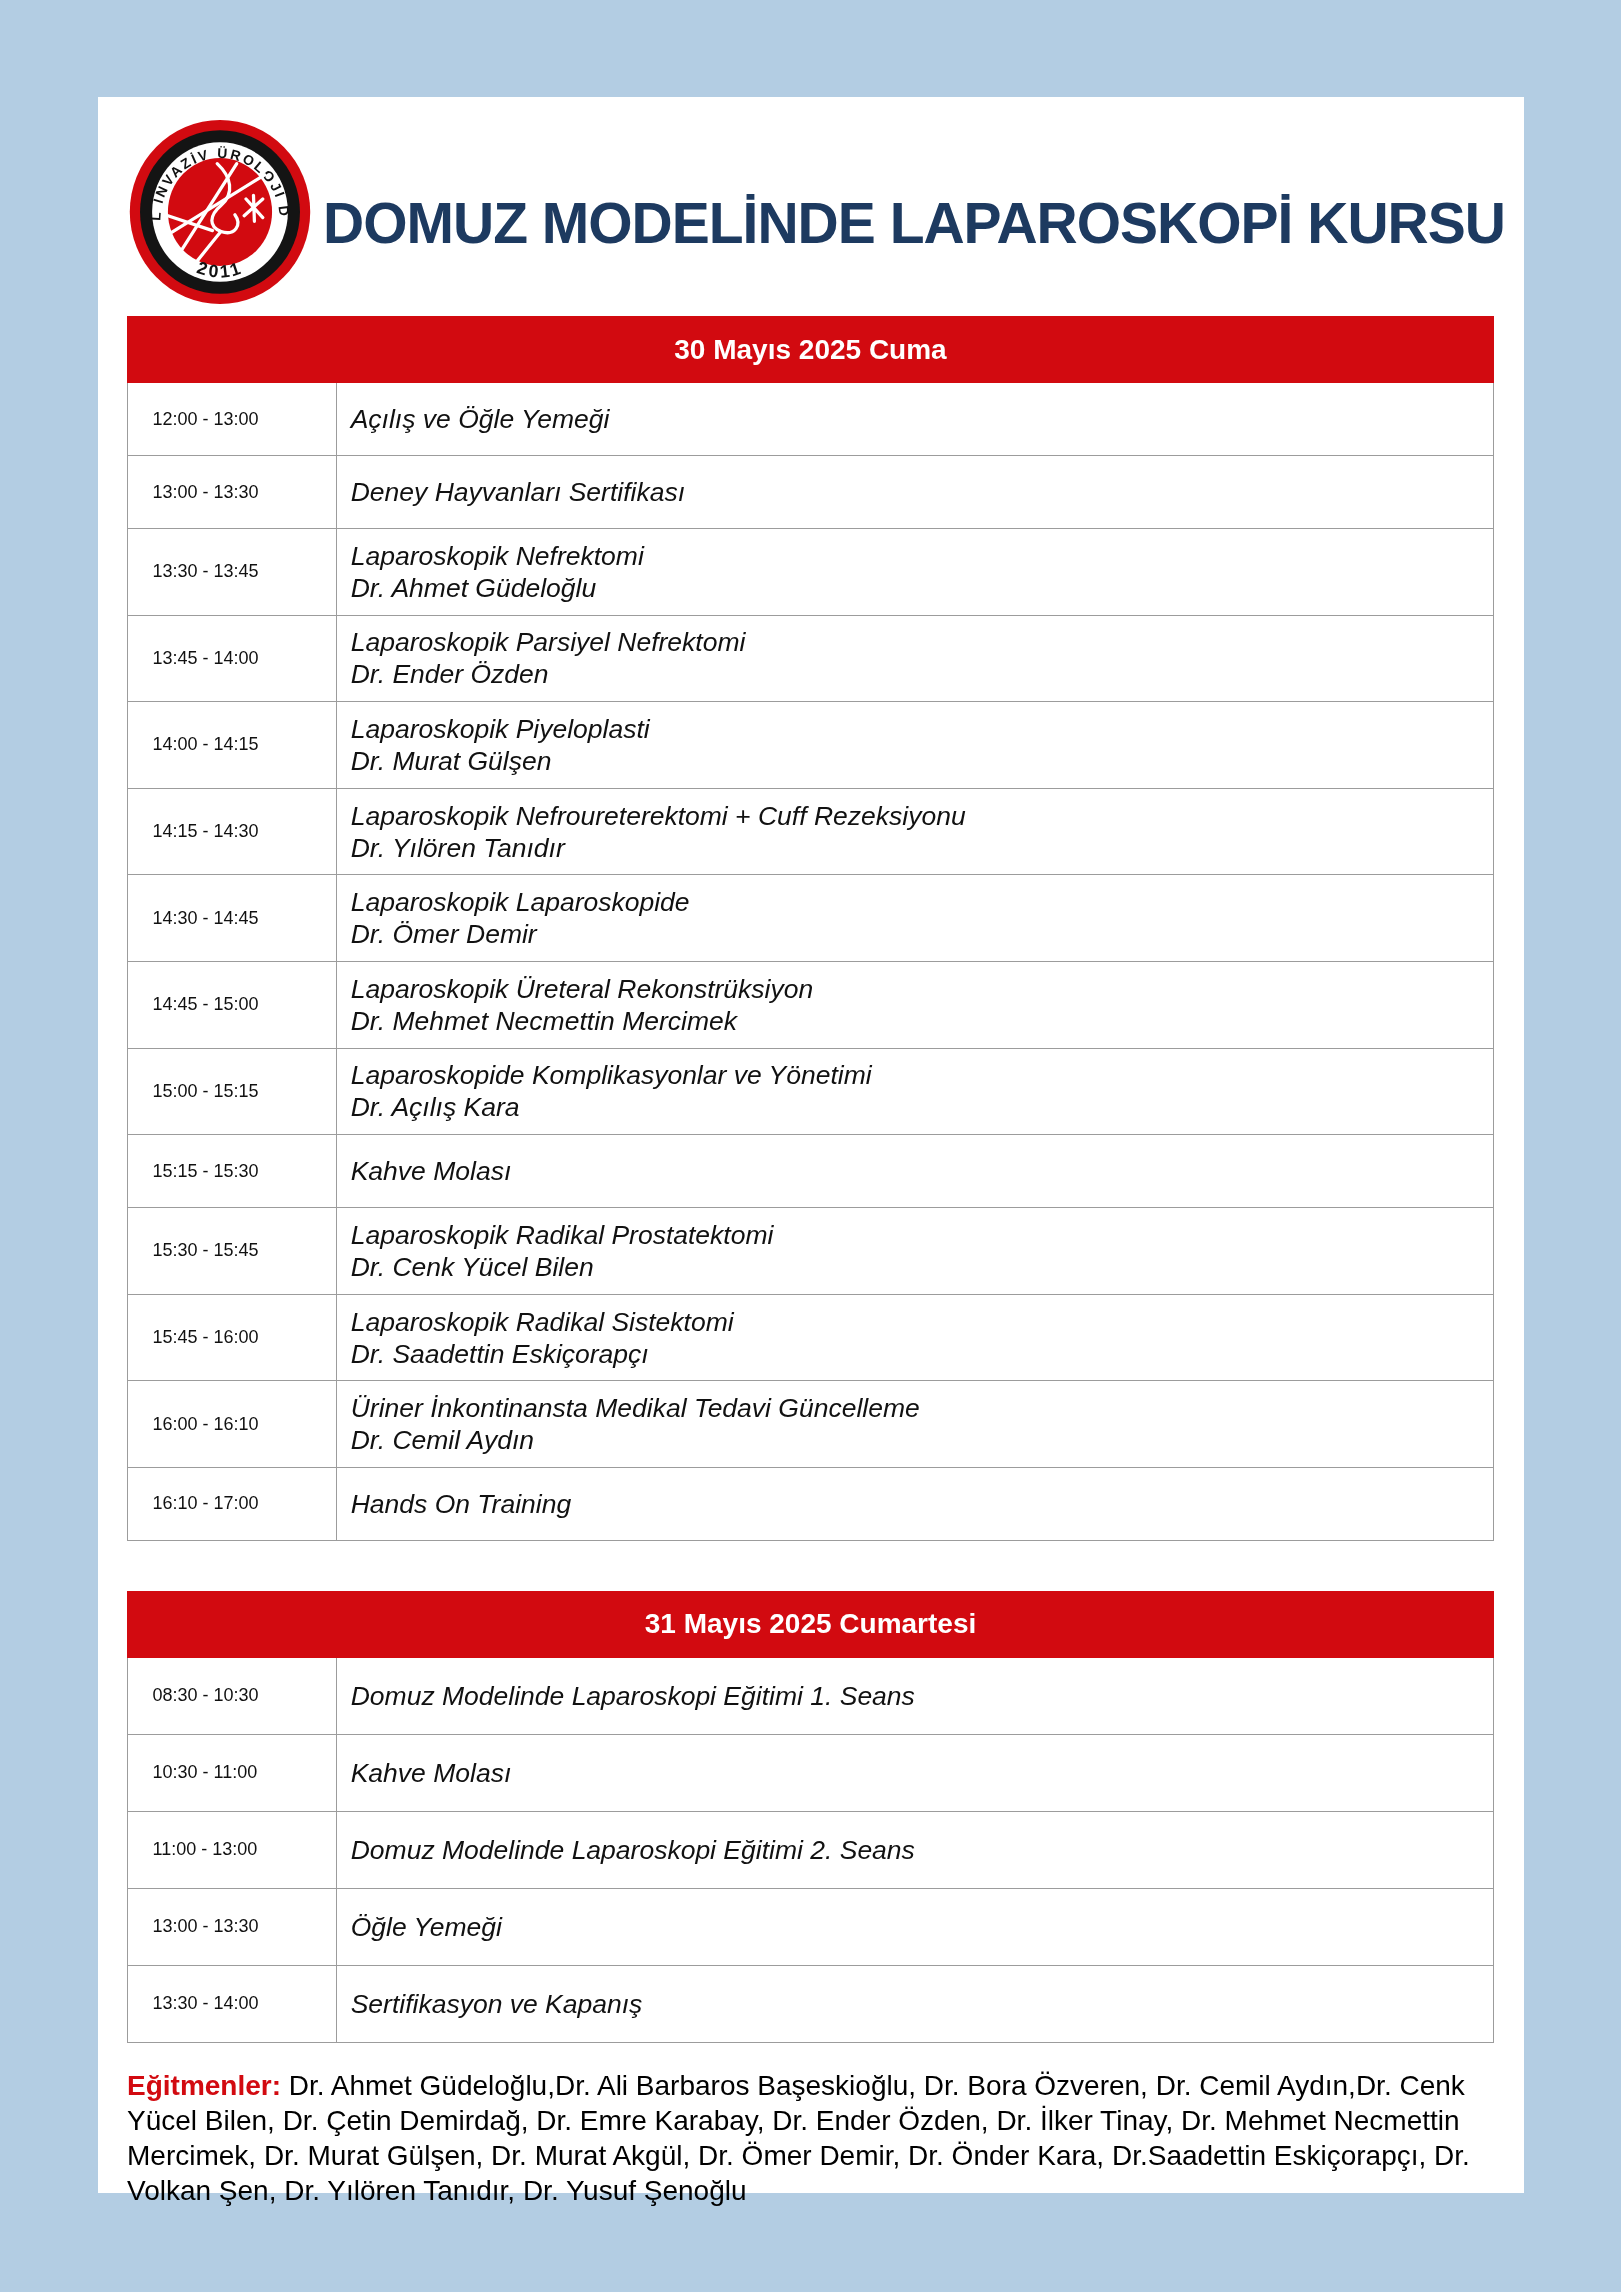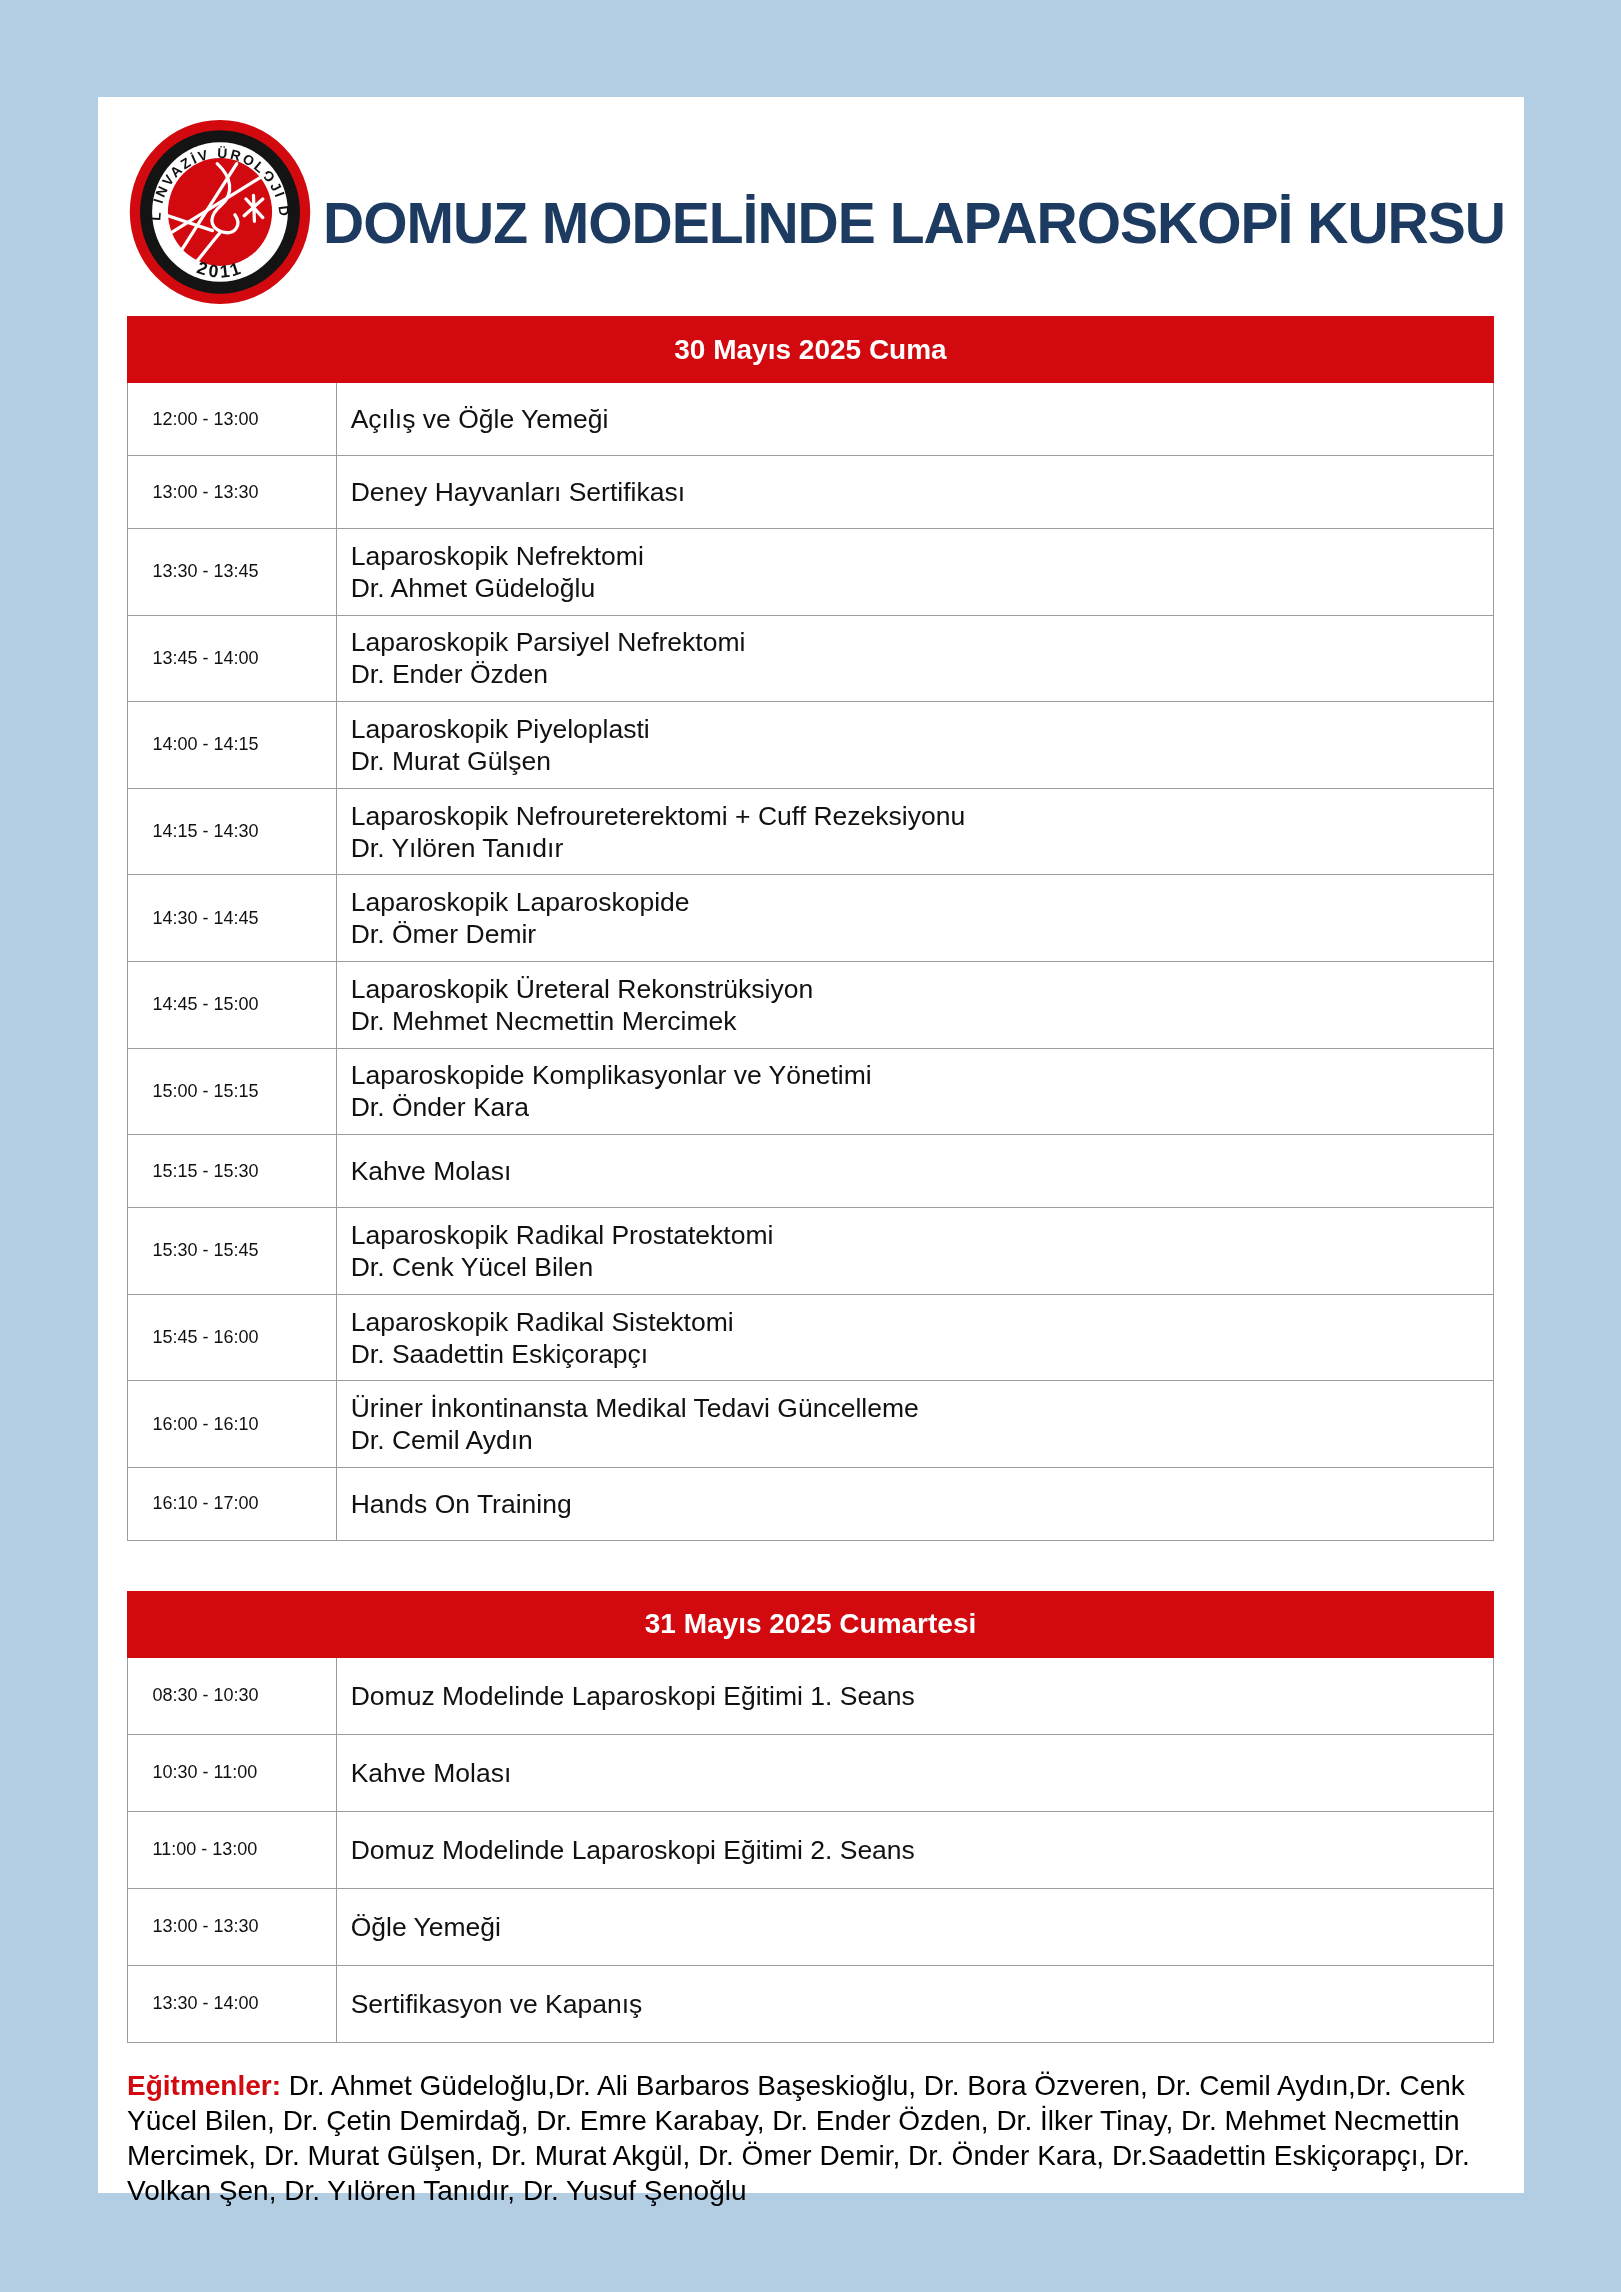--- a/index.html
+++ b/index.html
@@ -49,21 +49,21 @@
     width: 209px; flex: 0 0 209px;
     border-right: 1px solid #9c9c9c;
     display: flex; align-items: center;
     padding-left: 24.5px;
     font-size: 18px;
   }
   .cell-session {
     flex: 1;
     display: flex; flex-direction: column; justify-content: center;
     padding: 10.8px 9.8px 10.8px 13.7px;
-    font-size: 26.5px; line-height: 32px;
+    font-size: 26.5px; line-height: 32px; font-style: italic;
   }
   .gap { height: 41px; }
   
   .footer {
     margin: 25.5px 29px 0 29px;
     font-size: 28px; line-height: 35px;
     color: #000;
   }
   .footer .label { color: #d20a10; font-weight: 700; }
   
@@ -168,21 +168,21 @@
           <div class="cell-session">
             <div>Laparoskopik Üreteral Rekonstrüksiyon</div>
             <div>Dr. Mehmet Necmettin Mercimek</div>
           </div>
         </div>
 
         <div class="row">
           <div class="cell-time">15:00 - 15:15</div>
           <div class="cell-session">
             <div>Laparoskopide Komplikasyonlar ve Yönetimi</div>
-            <div>Dr. Önder Kara</div>
+            <div>Dr. Açılış Kara</div>
           </div>
         </div>
 
         <div class="row">
           <div class="cell-time">15:15 - 15:30</div>
           <div class="cell-session">
             <div>Kahve Molası</div>
 
           </div>
         </div>

